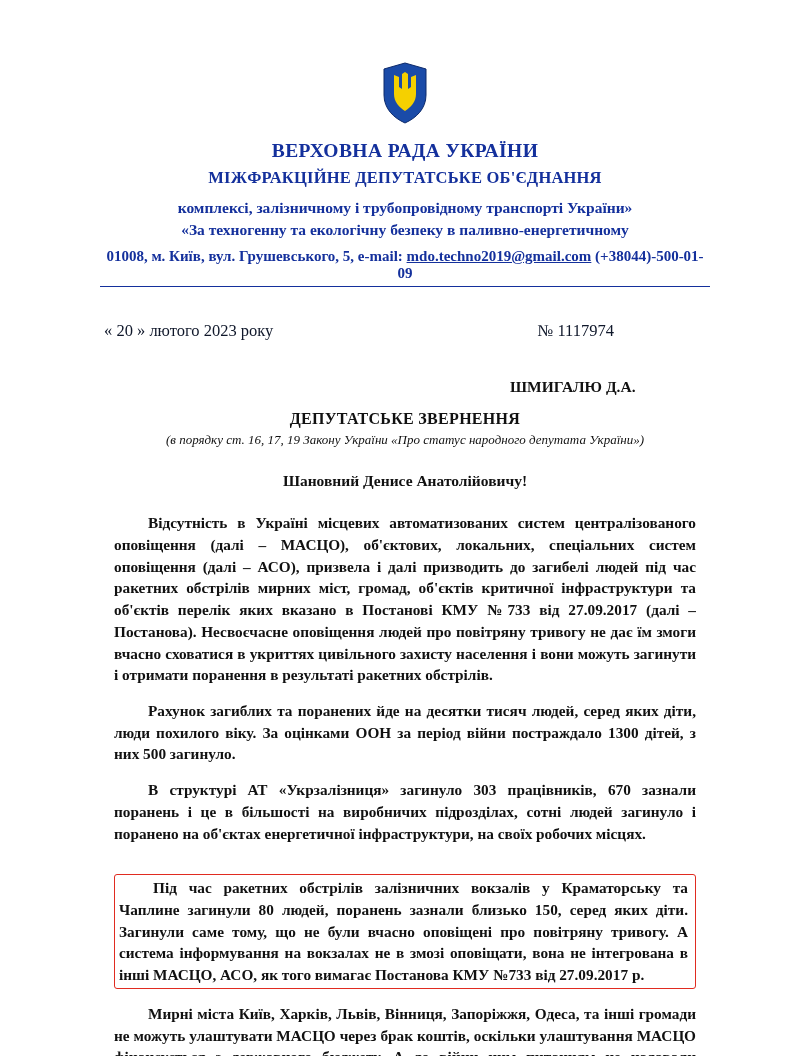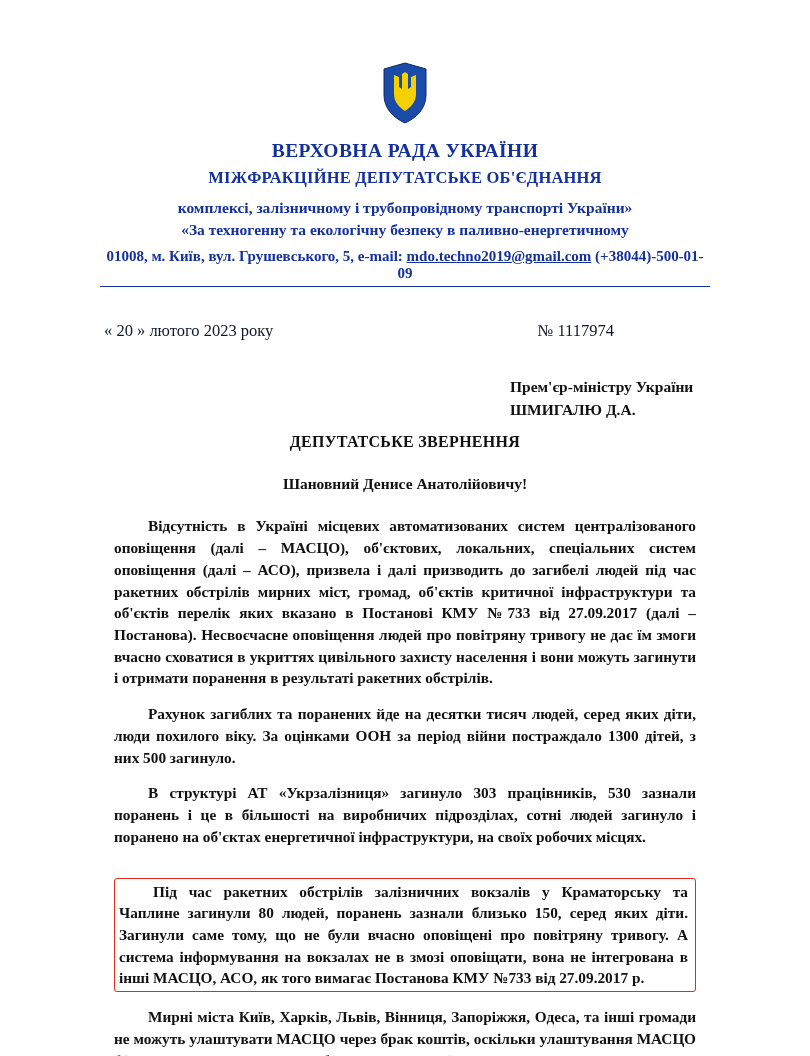--- a/index.html
+++ b/index.html
@@ -157,29 +157,29 @@
     </div>
     <div class="org-contacts"><span>01008, м. Київ, вул. Грушевського, 5, e-mail: </span><a href="#">mdo.techno2019@gmail.com</a><span> (+38044)-500-01-09</span></div>
   </div>
 
   <div class="date-row">
     <div class="doc-date">« 20 » лютого 2023 року</div>
     <div class="doc-number">№ 1117974</div>
   </div>
 
   <div class="addressee">
-    <div>Прем'єр-міністру України</div>
     <div>ШМИГАЛЮ Д.А.</div>
   </div>
 
   <div class="doc-type">ДЕПУТАТСЬКЕ ЗВЕРНЕННЯ</div>
+  <div class="doc-basis">(в порядку ст. 16, 17, 19  Закону України «Про статус народного депутата України»)</div>
   <div class="salutation">Шановний Денисе Анатолійовичу!</div>
 
   <div class="body-text">
     <p>Відсутність в Україні місцевих автоматизованих систем централізованого оповіщення (далі – МАСЦО), об'єктових, локальних, спеціальних систем оповіщення (далі – АСО), призвела і далі призводить до загибелі людей під час ракетних обстрілів мирних міст, громад, об'єктів критичної інфраструктури та об'єктів перелік яких вказано в Постанові КМУ №733 від 27.09.2017 (далі – Постанова). Несвоєчасне оповіщення людей про повітряну тривогу не дає їм змоги вчасно сховатися в укриттях цивільного захисту населення і вони можуть загинути і отримати поранення в результаті ракетних обстрілів.</p>
     <p>Рахунок загиблих та поранених йде на десятки тисяч людей, серед яких діти, люди похилого віку. За оцінками ООН за період війни постраждало 1300 дітей, з них 500 загинуло.</p>
-    <p>В структурі АТ «Укрзалізниця» загинуло 303 працівників, 530 зазнали поранень і це в більшості на виробничих підрозділах, сотні людей загинуло і поранено на об'єктах енергетичної інфраструктури, на своїх робочих місцях.</p>
+    <p>В структурі АТ «Укрзалізниця» загинуло 303 працівників, 670 зазнали поранень і це в більшості на виробничих підрозділах, сотні людей загинуло і поранено на об'єктах енергетичної інфраструктури, на своїх робочих місцях.</p>
     <div class="para-gap"></div>
     <p class="highlight-para"><span>Під час ракетних обстрілів залізничних вокзалів у Краматорську та Чаплине загинули 80 людей, поранень зазнали близько 150, серед яких діти. Загинули саме тому, що не були вчасно оповіщені про повітряну тривогу.</span><span> А система інформування на вокзалах не в змозі оповіщати, вона не інтегрована в інші МАСЦО, АСО, як того вимагає Постанова КМУ №733 від 27.09.2017 р.</span></p>
     <p>Мирні міста Київ, Харків, Львів, Вінниця, Запоріжжя, Одеса,  та інші громади не можуть улаштувати МАСЦО через брак коштів, оскільки улаштування МАСЦО фінансується з державного бюджету. А до війни цим питанням не надавали належного</p>
   </div>
 
 </div>
 
 </body></html>

